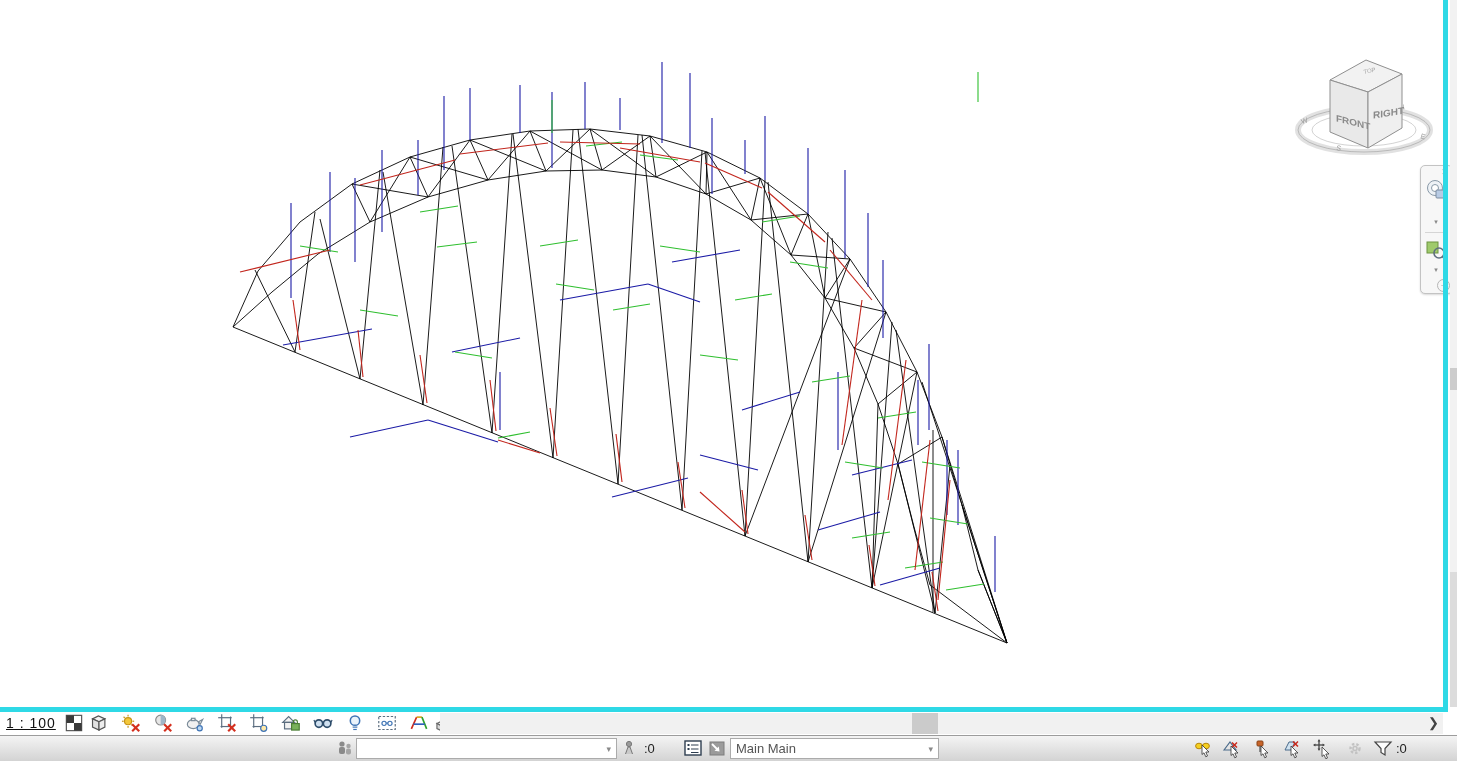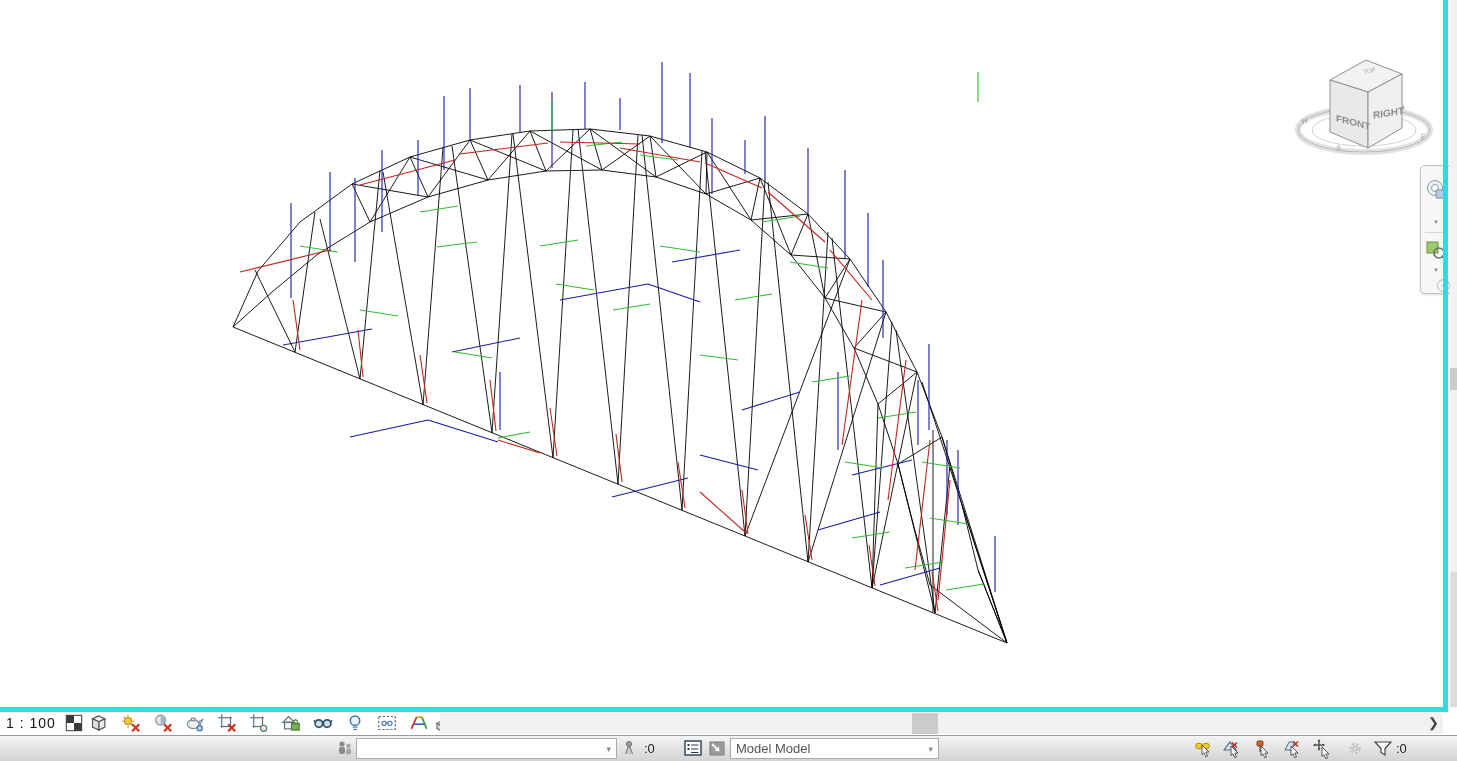--- a/index.html
+++ b/index.html
@@ -21,21 +21,21 @@
   
   .navbar{position:absolute;left:1420px;top:165px;width:31px;height:127px;background:#f7f7f7;border:1px solid #c3c3c3;border-radius:5px;box-shadow:0 1px 2px rgba(0,0,0,.15);}
   .navbar .closex{position:absolute;right:1px;top:0px;width:12px;height:12px;color:#9a9a9a;font-size:9px;line-height:12px;text-align:center;cursor:default;}
   .navbar .tool{position:absolute;left:3px;width:24px;height:24px;}
   .navbar .dd{position:absolute;left:10px;width:10px;height:8px;color:#8a8a8a;font-size:7px;line-height:8px;text-align:center;}
   .navbar .sep{position:absolute;left:4px;top:66px;width:22px;height:1px;background:#d5d5d5;}
   .navbar .minus{position:absolute;right:2px;bottom:1px;width:11px;height:11px;border:1px solid #b5b5b5;border-radius:50%;color:#9a9a9a;font-size:8px;line-height:10px;text-align:center;}
 
   
   .vcb{position:absolute;left:0;top:712px;width:1457px;height:23px;background:#ffffff;border-bottom:1px solid #a6a6a6;}
-  .vcb .scale{position:absolute;left:6px;top:3px;font-size:14px;color:#111;letter-spacing:1px;}
+  .vcb .scale{position:absolute;left:6px;top:3px;font-size:14px;color:#111;letter-spacing:1px;text-decoration:underline;}
   .vcb .icons{position:absolute;left:64px;top:1px;display:flex;align-items:center;}
   .vcb .ic{width:20px;height:20px;margin-right:5px;display:flex;align-items:center;justify-content:center;}
   .vcb .gap{margin-right:12px;}
   .vcb .chev{width:16px;height:20px;display:flex;align-items:center;justify-content:center;}
 
   
   .hscroll{position:absolute;left:440px;top:713px;width:1003px;height:21px;background:#f1f1f1;}
   .hscroll .thumb{position:absolute;left:472px;top:0;width:26px;height:21px;background:#cbcbcb;}
   .hscroll .rarrow{position:absolute;right:4px;top:2px;color:#444;font-size:13px;}
 
@@ -456,21 +456,21 @@
 
     <div class="sb-item" style="left:706px">
       <svg class="sb-btn" viewBox="0 0 22 21">
         <rect x="4" y="4" width="14" height="13" fill="#9b9b9b" stroke="#7d7d7d"></rect>
         <polyline points="6,6 12,12" stroke="#fff" stroke-width="1.8" fill="none"></polyline>
         <polygon points="13.5,13.5 8.5,12.8 12.8,8.5" fill="#fff"></polygon>
       </svg>
     </div>
 
     <div class="sb-item combo" style="left:730px;width:200px">
-      <span>Model Model</span>
+      <span>Main Main</span>
       <span class="chevron">▾</span>
     </div>
 
     <div class="sb-item" style="left:1192px">
       <svg class="sb-btn" viewBox="0 0 22 21">
         <ellipse cx="7" cy="8" rx="3.4" ry="2.8" fill="#f5d020" stroke="#b8860b"></ellipse>
         <ellipse cx="14" cy="8" rx="3.4" ry="2.8" fill="#f5d020" stroke="#b8860b"></ellipse>
         <polygon points="10,7 17,14 13.8,14 15.5,18 13.8,18.8 12,14.8 10,16.5" fill="#fff" stroke="#333" stroke-width="0.8"></polygon>
       </svg>
     </div>

